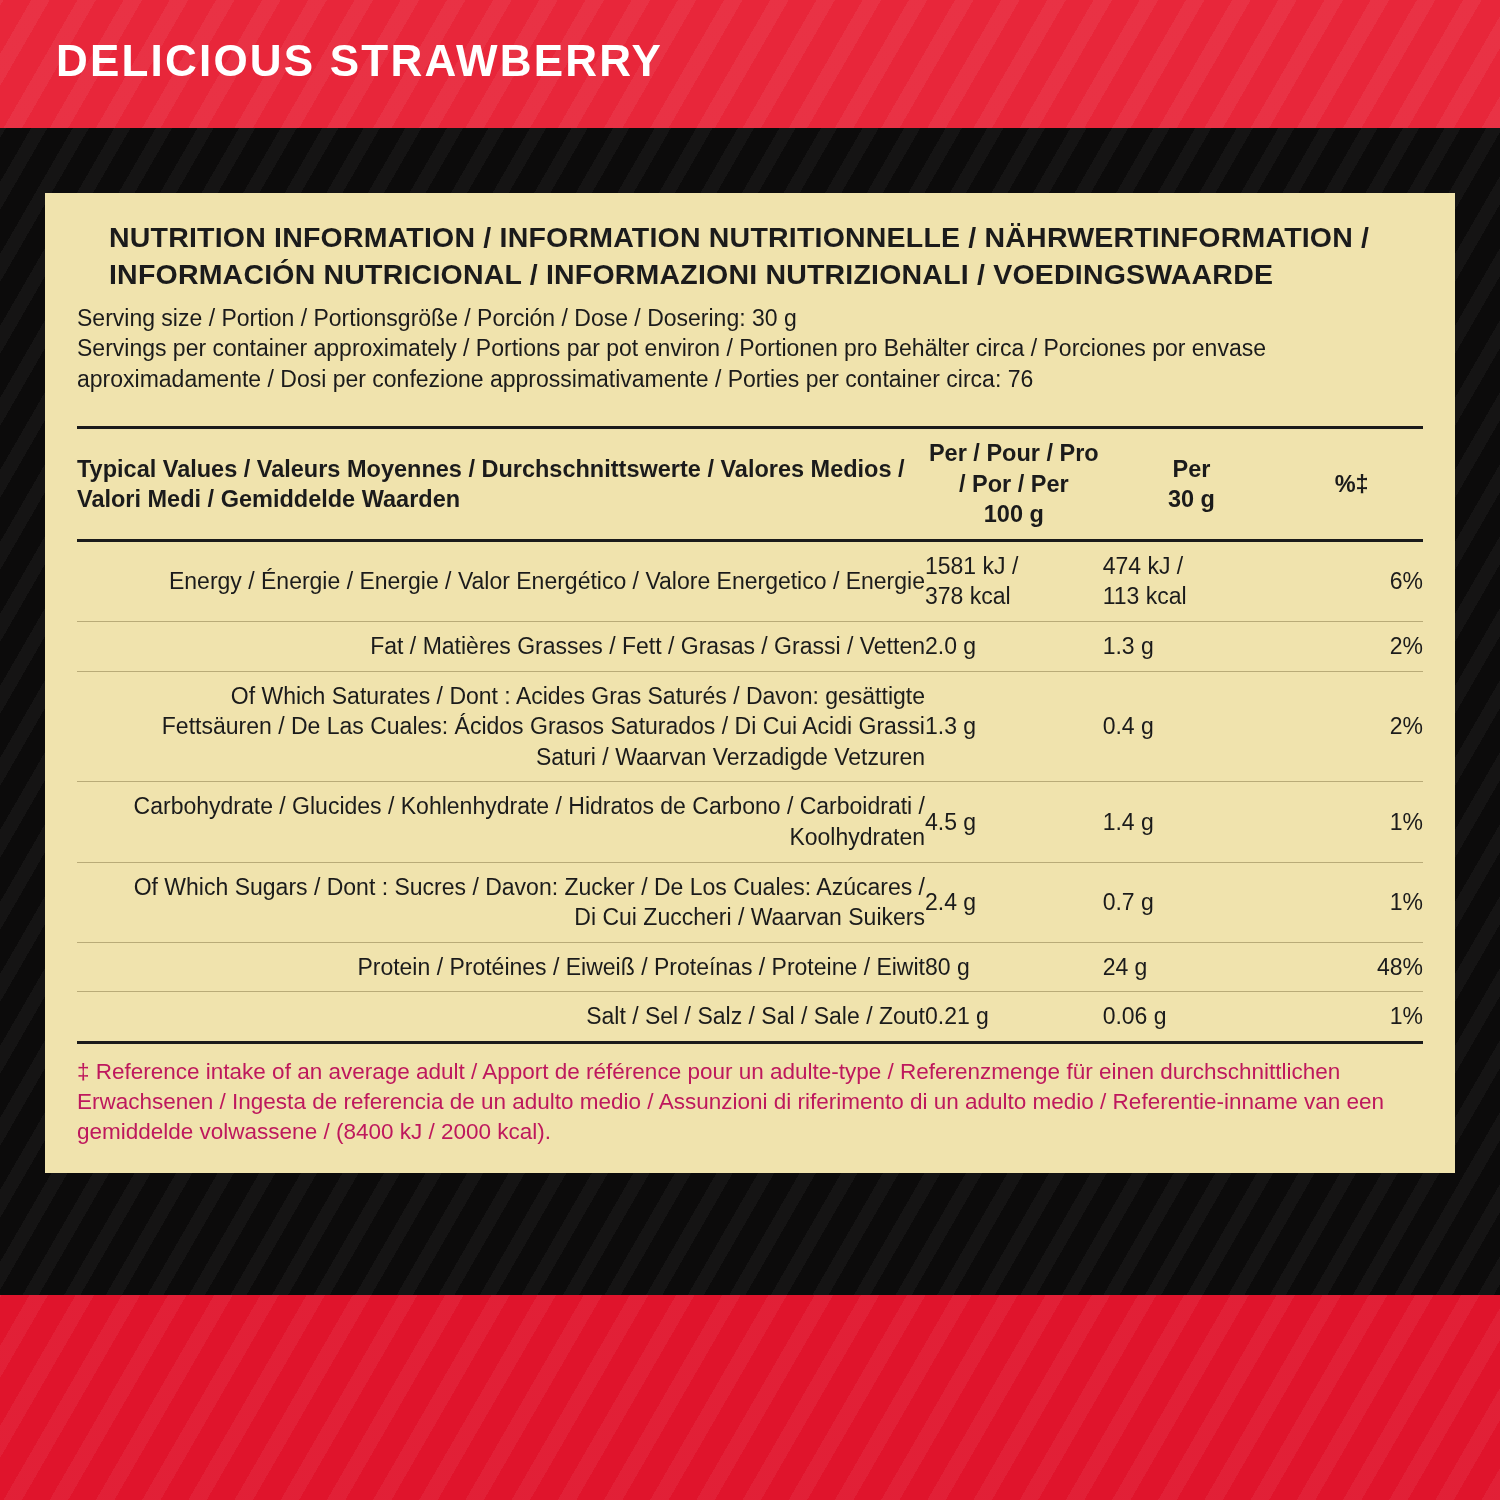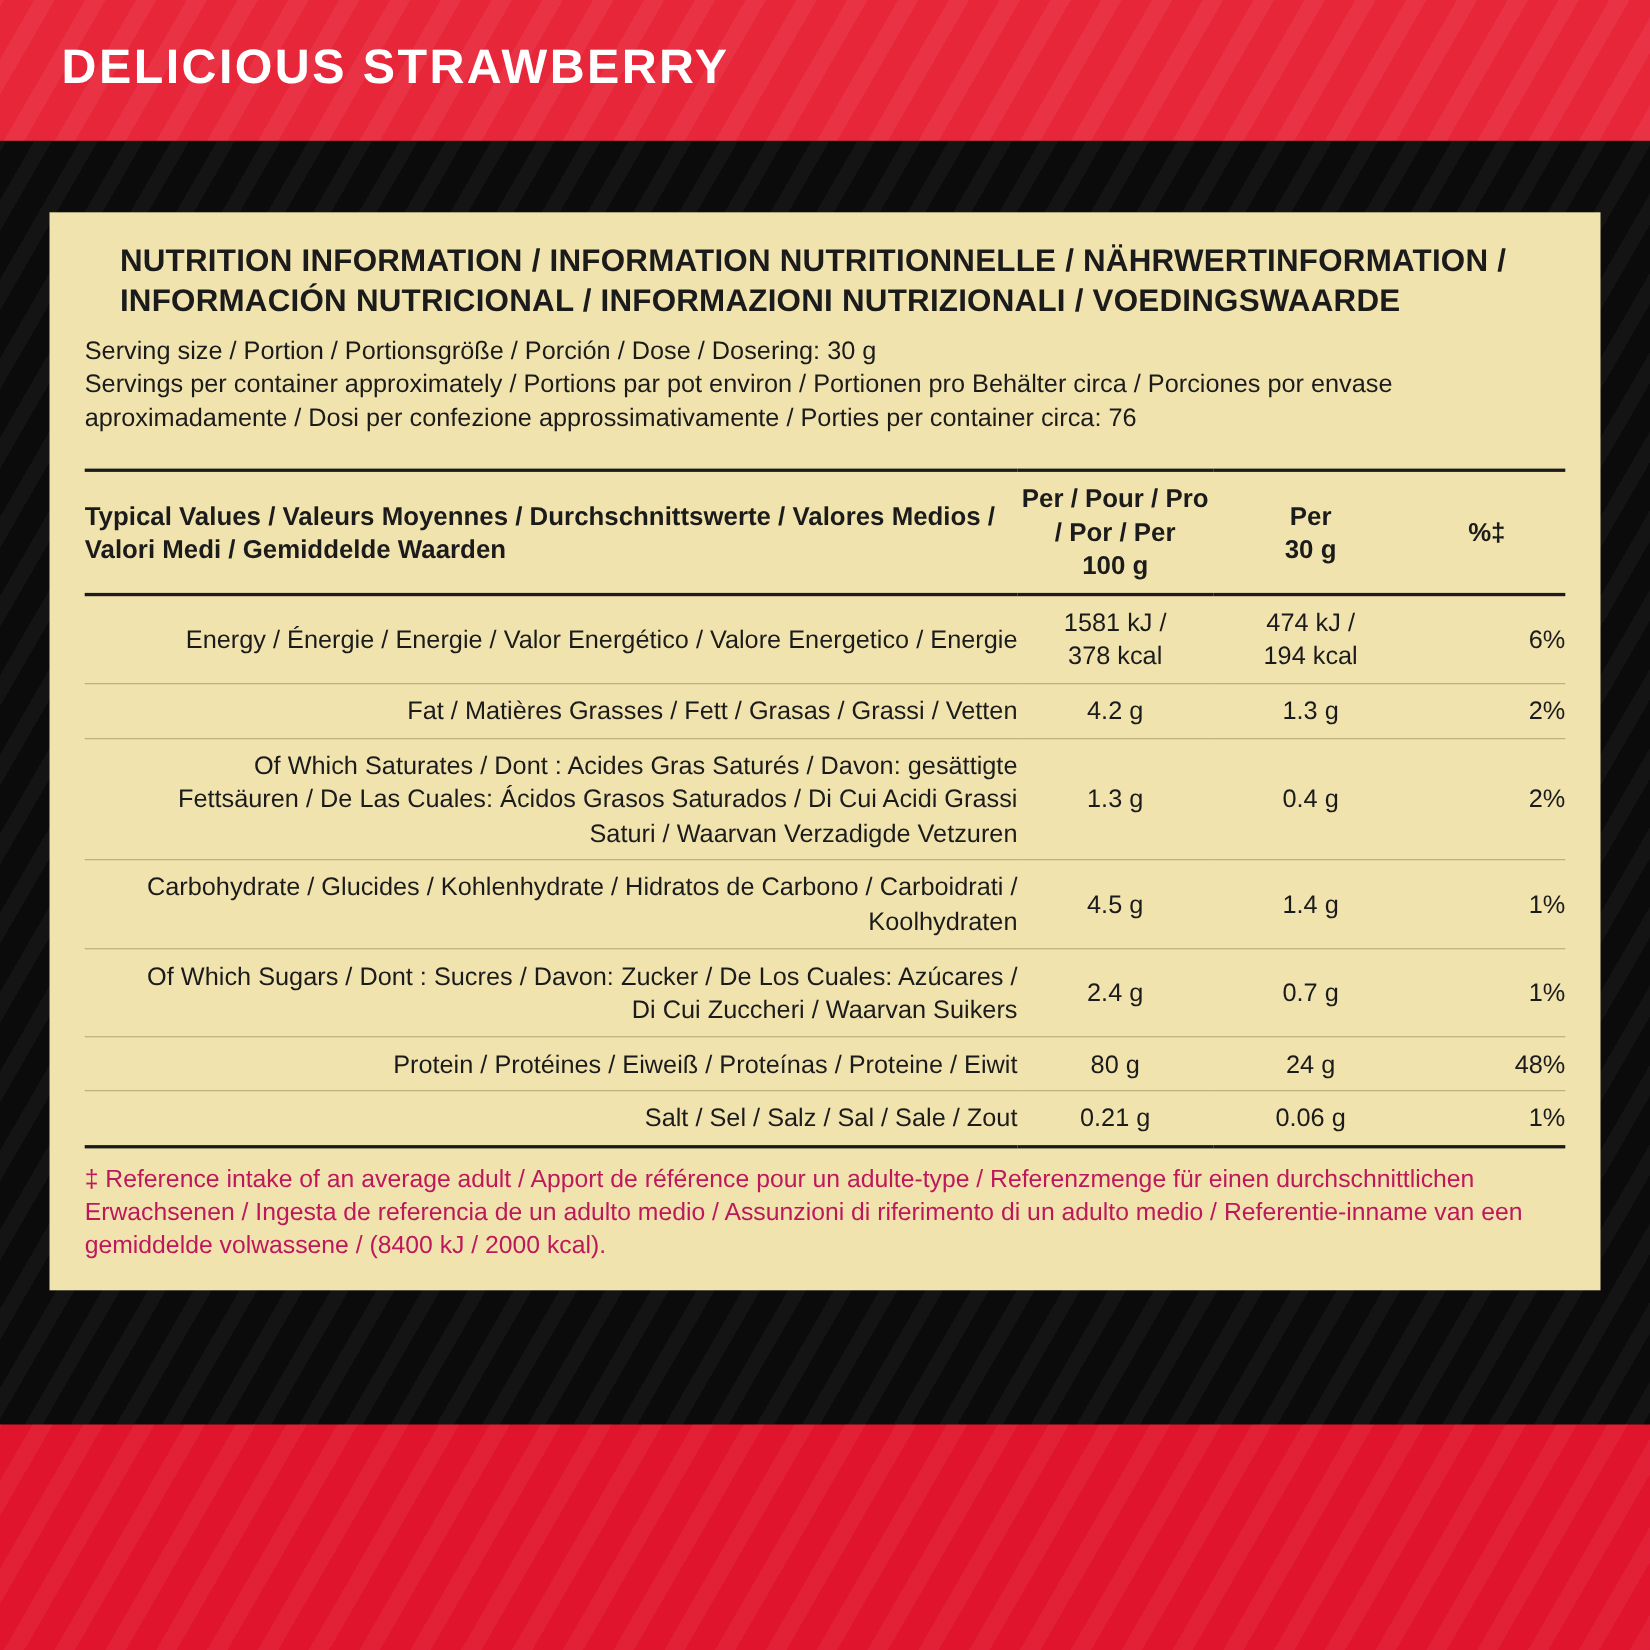--- a/index.html
+++ b/index.html
@@ -97,21 +97,21 @@
   .col-name { width: 63%; padding-right: 14px !important; }
   .col-a { width: 13.2%; }
   .col-b { width: 13.2%; }
   .col-c { width: 10.6%; }
   tbody tr td {
     border-bottom: 1.6px solid #b9ab78;
     font-size: 23px;
     line-height: 1.33;
   }
   tbody tr:last-child td { border-bottom: 3px solid #1b1b1b; }
-  td.col-a, td.col-b { text-align: center; }
+  td.col-a, td.col-b { text-align: left; }
   td.col-c { text-align: right; padding-right: 4px; }
   td.name { text-align: right; padding-right: 12px; }
   td.name.indent { padding-left: 42px; }
   .footnote {
     margin-top: 13px;
     font-size: 22.5px;
     color: #be185d;
     line-height: 1.34;
   }
   .val-multi { display: block; }
@@ -153,27 +153,27 @@
       </thead>
       <tbody>
           <tr>
             <td class="name">Energy / Énergie / Energie / Valor Energético / Valore Energetico / Energie</td>
             <td class="col-a">
               <span class="val-multi">1581 kJ /</span>
               <span class="val-multi">378 kcal</span>
             </td>
             <td class="col-b">
               <span class="val-multi">474 kJ /</span>
-              <span class="val-multi">194 kcal</span>
+              <span class="val-multi">113 kcal</span>
             </td>
             <td class="col-c">6%</td>
           </tr>
           <tr>
             <td class="name">Fat / Matières Grasses / Fett / Grasas / Grassi / Vetten</td>
-            <td class="col-a">4.2 g</td>
+            <td class="col-a">2.0 g</td>
             <td class="col-b">1.3 g</td>
             <td class="col-c">2%</td>
           </tr>
           <tr>
             <td class="name indent">Of Which Saturates / Dont : Acides Gras Saturés / Davon: gesättigte Fettsäuren / De Las Cuales: Ácidos Grasos Saturados / Di Cui Acidi Grassi Saturi / Waarvan Verzadigde Vetzuren</td>
             <td class="col-a">1.3 g</td>
             <td class="col-b">0.4 g</td>
             <td class="col-c">2%</td>
           </tr>
           <tr>

